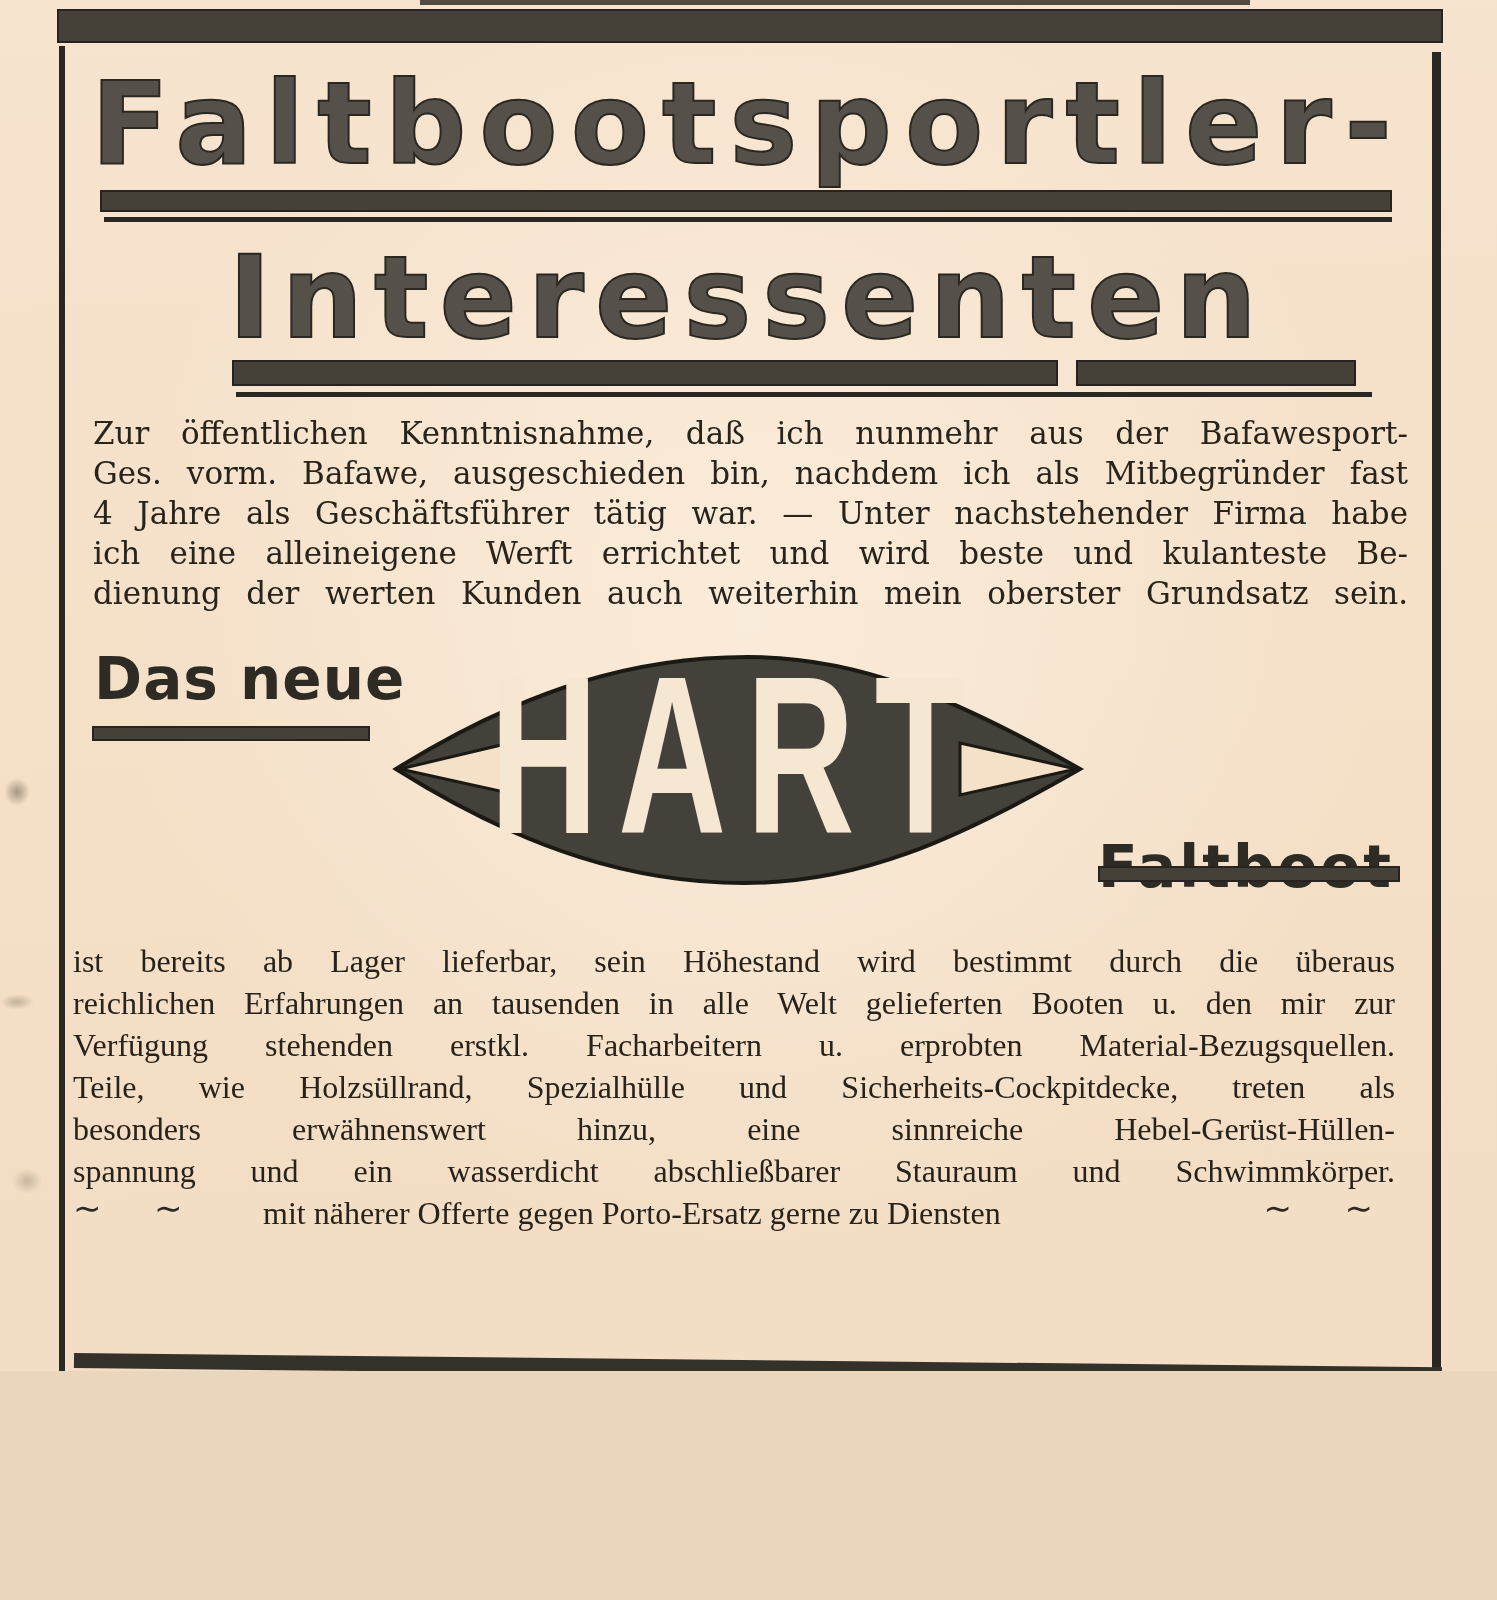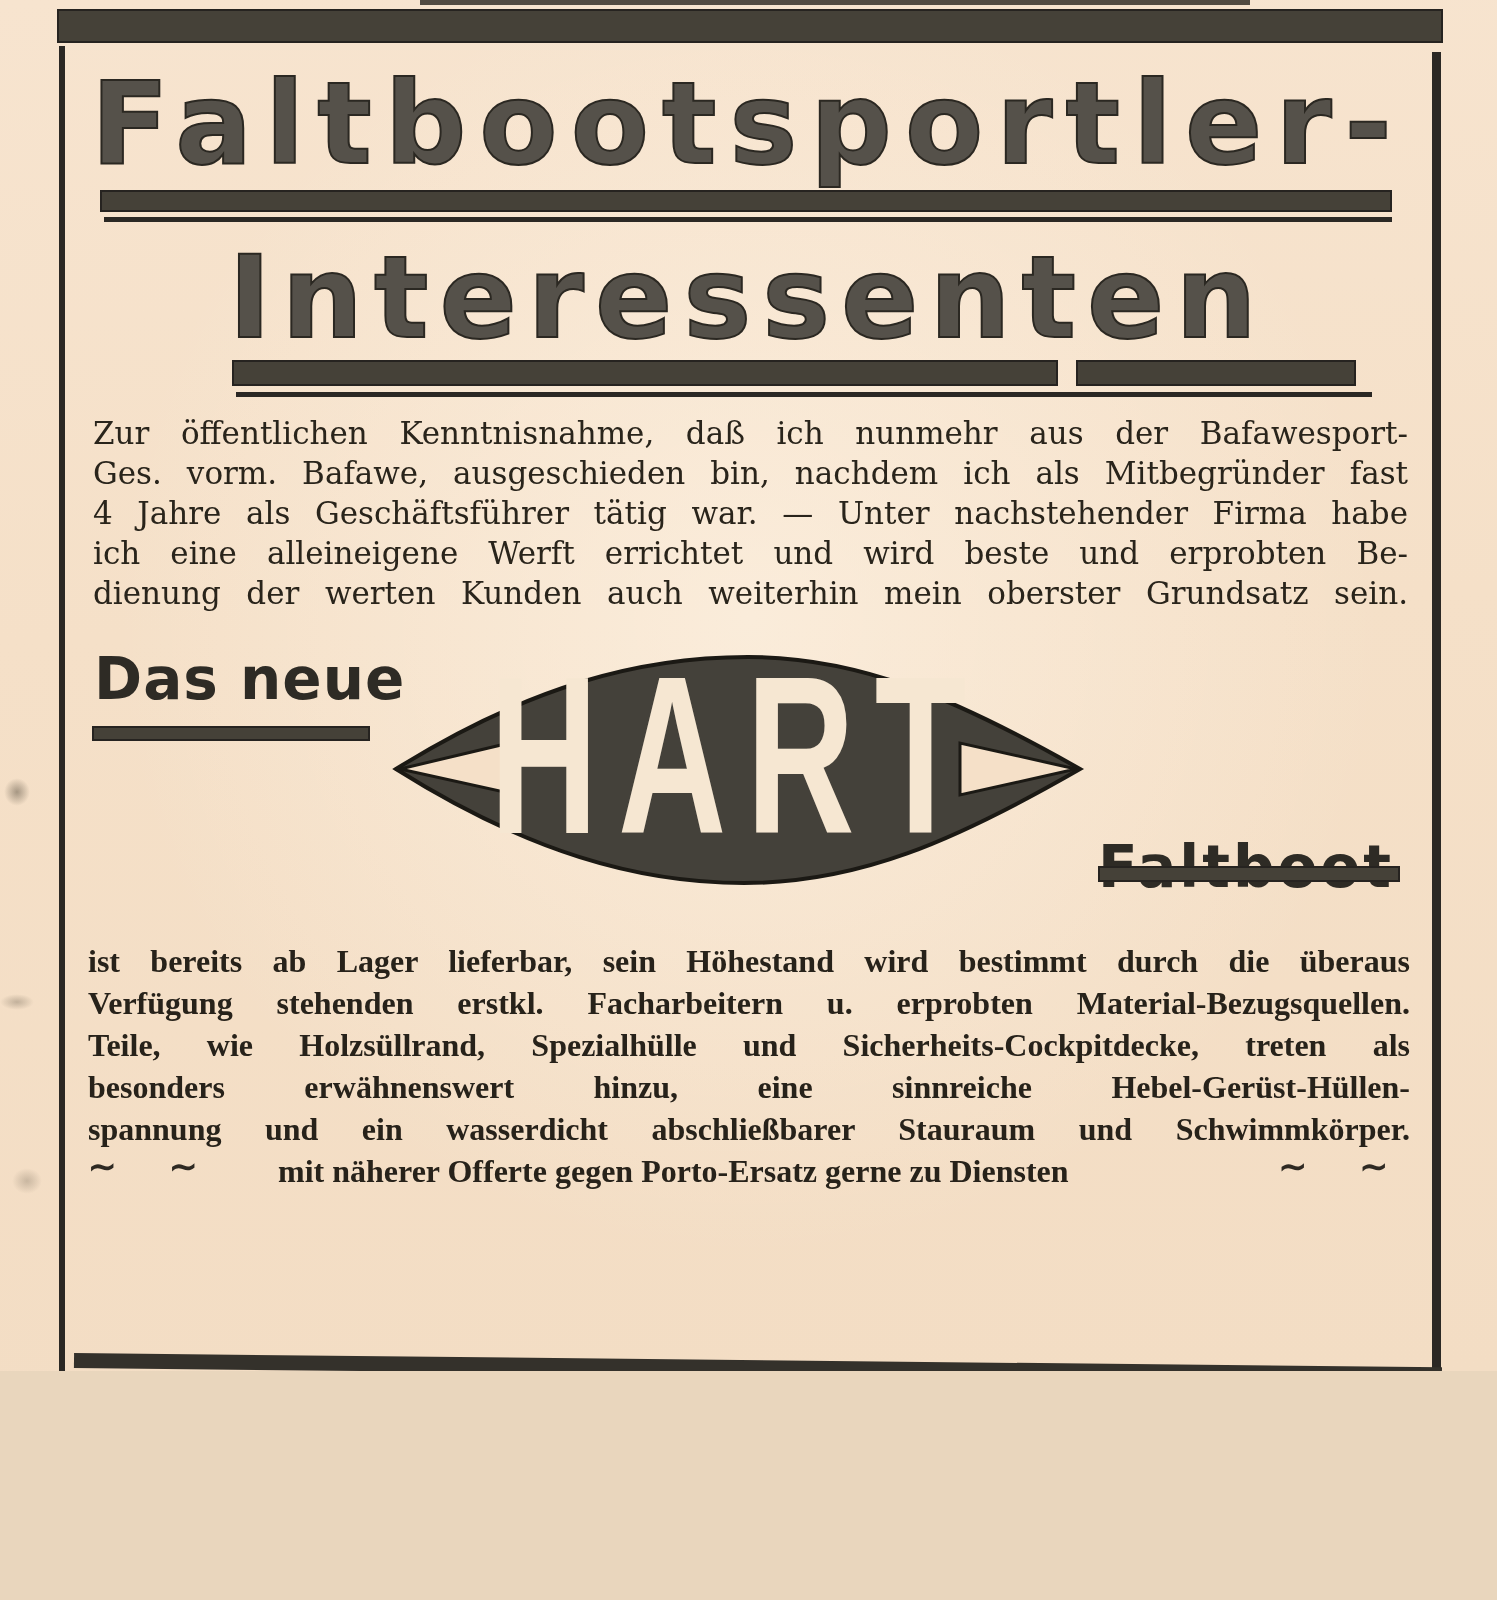--- a/index.html
+++ b/index.html
@@ -37,22 +37,22 @@
   .rule2a { left:232px;  top:360px; width:826px; height:26px; }
   .rule2c { left:1076px; top:360px; width:280px; height:26px; }
   .rule2b { left:236px;  top:392px; width:1136px; height:5px; }
 
   
   .intro {
     position:absolute; left:93px; top:413px; width:1315px;
     font-family:"DejaVu Serif", serif; font-size:31px; line-height:40px; color:#29241b;
   }
   .bodytext {
-    position:absolute; left:88px; top:940px; width:1322px;
-    font-family:"Liberation Serif", serif; font-weight:bold;
+    position:absolute; left:73px; top:940px; width:1322px;
+    font-family:"Liberation Serif", serif; font-weight:normal;
     font-size:32px; line-height:42px; color:#27221a;
   }
   .jline { display:block; text-align:justify; text-align-last:justify; white-space:nowrap; }
   .closing { display:flex; align-items:baseline; height:42px; }
   .tildes { font-size:34px; letter-spacing:22px; color:#2e2922; transform:translateY(-4px); }
   .tildes.left  { width:190px; text-align:left; }
   .tildes.right { width:160px; text-align:right; }
   .closing-text { flex:1; text-align:left; white-space:nowrap; }
 
   
@@ -115,21 +115,21 @@
   <div class="thin rule1b"></div>
   <div class="headline headline-2">Interessenten</div>
   <div class="bar rule2a"></div>
   <div class="bar rule2c"></div>
   <div class="thin rule2b"></div>
 
   <div class="intro">
     <span class="jline">Zur öffentlichen Kenntnisnahme, daß ich nunmehr aus der Bafawesport-</span>
     <span class="jline">Ges. vorm. Bafawe, ausgeschieden bin, nachdem ich als Mitbegründer fast</span>
     <span class="jline">4 Jahre als Geschäftsführer tätig war. — Unter nachstehender Firma habe</span>
-    <span class="jline">ich eine alleineigene Werft errichtet und wird beste und erprobten Be-</span>
+    <span class="jline">ich eine alleineigene Werft errichtet und wird beste und kulanteste Be-</span>
     <span class="jline">dienung der werten Kunden auch weiterhin mein oberster Grundsatz sein.</span>
   </div>
 
   <div class="lead-in">Das neue</div>
   <div class="bar rule-leadin"></div>
 
   <div class="logo-wrap">
     <svg width="700" height="248" viewBox="0 0 700 248">
       <path d="M 8 124 C 140 42 250 12 360 12 C 470 12 565 52 692 124 C 565 197 470 238 356 238 C 250 238 140 207 8 124 Z" fill="#44413a" stroke="#1b1914" stroke-width="4"></path>
       <path d="M 12 124 L 130 96 L 130 150 Z" fill="#f5e0c8" stroke="#1b1914" stroke-width="3"></path>
@@ -138,20 +138,21 @@
         <text x="0" y="40" text-anchor="middle" font-family="Liberation Sans, sans-serif" font-weight="bold" font-size="150" letter-spacing="20" fill="#f6e7d2">HART</text>
       </g>
     </svg>
   </div>
 
   <div class="product-name">Faltboot</div>
   <div class="bar rule-product"></div>
 
   <div class="bodytext">
     <span class="jline">ist bereits ab Lager lieferbar, sein Höhestand wird bestimmt durch die überaus</span>
+    <span class="jline">reichlichen Erfahrungen an tausenden in alle Welt gelieferten Booten u. den mir zur</span>
     <span class="jline">Verfügung stehenden erstkl. Facharbeitern u. erprobten Material-Bezugsquellen.</span>
     <span class="jline">Teile, wie Holzsüllrand, Spezialhülle und Sicherheits-Cockpitdecke, treten als</span>
     <span class="jline">besonders erwähnenswert hinzu, eine sinnreiche Hebel-Gerüst-Hüllen-</span>
     <span class="jline">spannung und ein wasserdicht abschließbarer Stauraum und Schwimmkörper.</span>
     <div class="closing">
       <span class="tildes left">∼ ∼</span>
       <span class="closing-text">mit näherer Offerte gegen Porto-Ersatz gerne zu Diensten</span>
       <span class="tildes right">∼ ∼</span>
     </div>
   </div>

